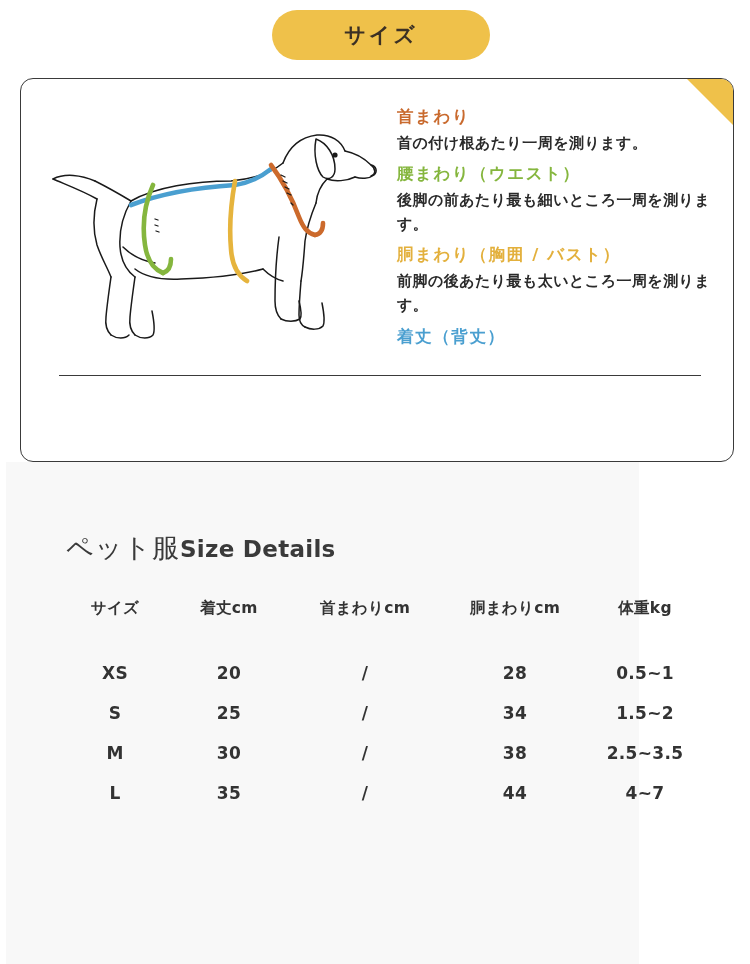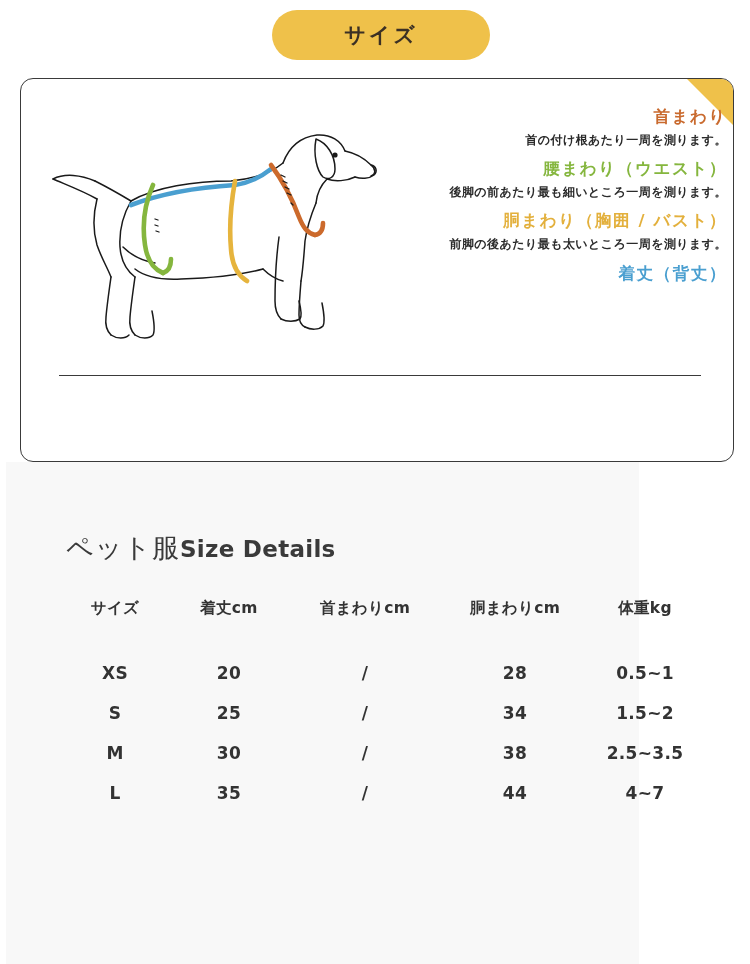--- a/index.html
+++ b/index.html
@@ -40,32 +40,32 @@
     position:absolute; right:0; top:0;
     width:0; height:0;
     border-top:46px solid #EFC14A;
     border-left:46px solid transparent;
   }
 
   .dog-wrap { position:absolute; left:14px; top:40px; width:350px; height:250px; }
   .dog-wrap svg { display:block; width:350px; height:250px; }
 
   
-  .desc-col { position:absolute; left:386px; top:26px; width:320px;text-align:right; }
+  .desc-col { position:absolute; left:376px; top:26px; width:320px; }
   .desc-block { margin-bottom:7px; }
   .desc-head {
     font-size:16.5px; font-weight:700; letter-spacing:1.6px;
     line-height:1.5; margin-bottom:1px;
   }
   .desc-head.neck  { color:#C96A2E; }
   .desc-head.chest { color:#E3B03C; }
   .desc-head.waist { color:#85B63E; }
   .desc-head.back  { color:#4A9FD0; }
   .desc-body {
-    font-size:12px; color:#2A2A2A; line-height:1.62;
+    font-size:15px; color:#2A2A2A; line-height:1.62;
     letter-spacing:0.45px; font-weight:700;
   }
 
   
   .divider {
     position:absolute; left:38px; top:296px; width:642px; height:0;
     border-top:1.4px solid #3a3a3a;
   }
   .notes { position:absolute; left:0; top:310px; width:714px; text-align:center; }
   .note-line {

